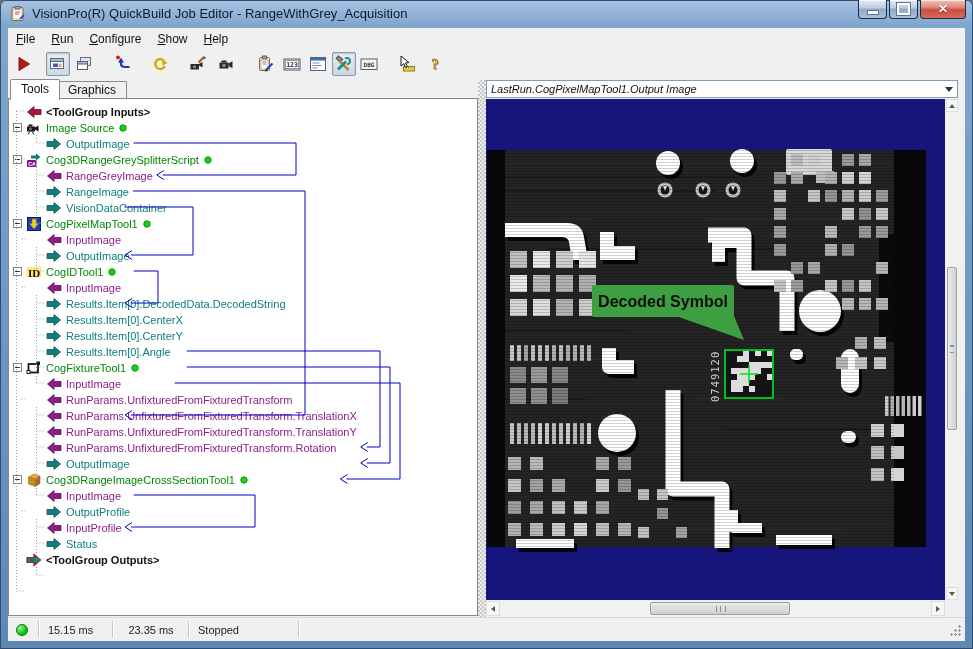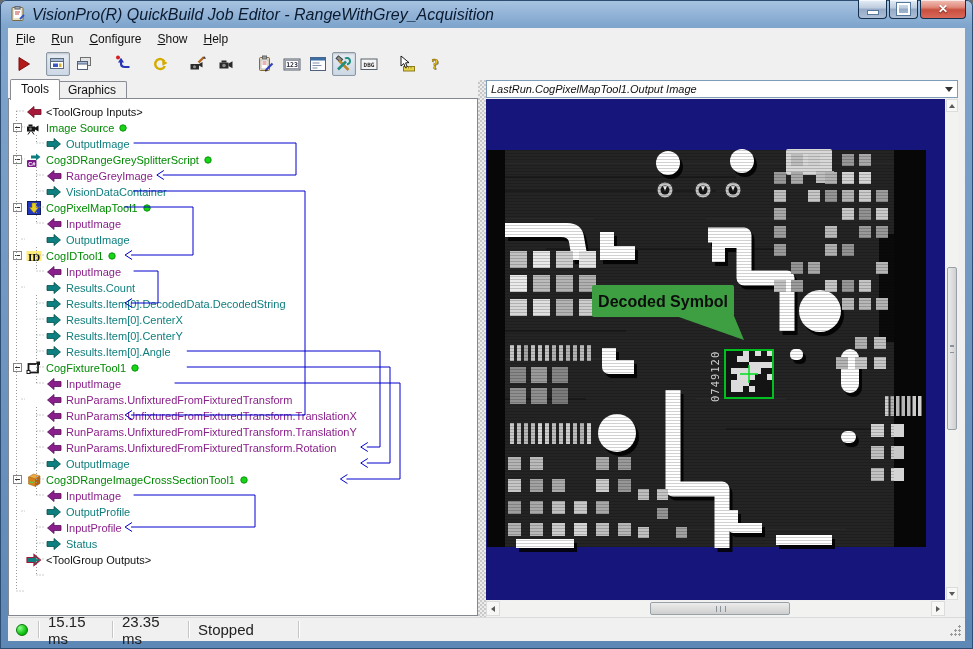--- a/index.html
+++ b/index.html
@@ -1,20 +1,20 @@
 <!DOCTYPE html>
 <html><head>
 <meta charset="utf-8">
 <style>
   html,body{margin:0;padding:0;background:#6b6b6b;font-family:"Liberation Sans",sans-serif;}
   #win{position:relative;width:973px;height:649px;background:linear-gradient(180deg,#a9c4e2 0%,#7fa5cd 26px,#5d87b5 100%);border-radius:6px 6px 0 0;overflow:hidden;box-shadow:inset 0 0 0 1px #2e4d72;}
   
   .titlebar{position:absolute;left:0;top:0;width:100%;height:28px;}
   .title-icon{position:absolute;left:10px;top:6px;width:16px;height:16px;}
-  .title-text{position:absolute;left:32px;top:6px;font-size:16px;color:#0b1a2e;white-space:nowrap;font-style:italic;}
+  .title-text{position:absolute;left:32px;top:6px;font-size:13px;color:#0b1a2e;white-space:nowrap;}
   .wbtn{position:absolute;top:0;height:19px;border:1px solid #14304f;border-top:none;border-radius:0 0 4px 4px;box-shadow:inset 0 1px 0 rgba(255,255,255,.65);box-sizing:border-box;display:flex;align-items:center;justify-content:center;}
   .wmin{left:858px;width:29px;background:linear-gradient(#e6eef7,#bccbdd 45%,#93aac6 50%,#aebfd6);}
   .wmax{left:889px;width:29px;background:linear-gradient(#e6eef7,#bccbdd 45%,#93aac6 50%,#aebfd6);}
   .wclose{left:920px;width:46px;background:linear-gradient(#f2c1b8,#e08a7c 40%,#c94f3f 55%,#d9695a);}
   .glyph-min{width:10px;height:3px;background:#fff;border:1px solid #56789c;margin-top:6px;}
   .glyph-max{width:9px;height:8px;border:2px solid #fff;outline:1px solid #56789c;}
   .glyph-close{color:#fff;font-size:12px;font-weight:bold;text-shadow:0 1px 1px #70190e;line-height:17px;}
   
   .client{position:absolute;left:8px;top:28px;width:957px;height:613px;background:#f0f0f0;}
   .menubar{position:absolute;left:8px;top:29px;width:957px;height:20px;display:flex;align-items:center;background:#f0f0f0;}
@@ -31,21 +31,21 @@
   #tab-graphics{left:49px;}
   
   .treepanel{position:absolute;left:8px;top:98px;width:470px;height:518px;background:#fff;border:1px solid #828790;box-sizing:border-box;overflow:hidden;z-index:2;}
   .trows{position:absolute;left:0;top:5px;width:100%;}
   .trow{position:relative;height:16px;display:flex;align-items:center;font-size:11px;white-space:nowrap;}
   .ticon{display:inline-flex;width:16px;height:16px;flex:0 0 16px;}
   .tlabel{margin-left:4px;}
   .t-tool{color:#008a00;}
   .t-input{color:#8a1f8a;}
   .t-output{color:#0e7e7e;}
-  .t-plain{color:#101010;}
+  .t-plain{color:#101010;font-weight:bold;}
   .ebox{position:absolute;left:4px;top:3px;width:9px;height:9px;background:#fff;border:1px solid #848484;box-sizing:border-box;}
   .ebox::after{content:"";position:absolute;left:1px;top:3px;width:5px;height:1px;background:#333;}
   .tdot{display:inline-flex;width:10px;height:10px;margin-left:4px;}
   .overlay{position:absolute;left:8px;top:98px;width:470px;height:518px;pointer-events:none;z-index:4;}
   
   .splitter{position:absolute;left:478px;top:80px;width:8px;height:537px;background-image:linear-gradient(45deg,#c9c9c9 25%,transparent 25%,transparent 75%,#c9c9c9 75%),linear-gradient(45deg,#c9c9c9 25%,#ececec 25%,#ececec 75%,#c9c9c9 75%);background-size:4px 4px;background-position:0 0,2px 2px;}
   
   .dropdown{position:absolute;left:486px;top:80px;width:472px;height:18px;background:#fff;border:1px solid #7f9db9;box-sizing:border-box;font-size:11px;color:#111;}
   .dd-text{position:absolute;left:4px;top:2px;font-style:italic;}
   .dd-arrow{position:absolute;right:4px;top:6px;width:0;height:0;border-left:4px solid transparent;border-right:4px solid transparent;border-top:5px solid #333;}
@@ -59,21 +59,21 @@
   .tri-up{border-left:3.5px solid transparent;border-right:3.5px solid transparent;border-bottom:4.5px solid #5a5a5a;}
   .tri-down{border-left:3.5px solid transparent;border-right:3.5px solid transparent;border-top:4.5px solid #5a5a5a;}
   .tri-left{border-top:3.5px solid transparent;border-bottom:3.5px solid transparent;border-right:4.5px solid #5a5a5a;}
   .tri-right{border-top:3.5px solid transparent;border-bottom:3.5px solid transparent;border-left:4.5px solid #5a5a5a;}
   .vthumb{position:absolute;left:1px;width:10px;top:168px;height:163px;background:linear-gradient(90deg,#ececec,#cfcfcf);border:1px solid #98a0a8;border-radius:2px;box-sizing:border-box;}
   .vthumb::after{content:"";position:absolute;left:2px;top:77px;width:4px;height:6px;border-top:1px solid #8a929a;border-bottom:1px solid #8a929a;box-shadow:0 3px 0 -2px #8a929a inset;}
   .hthumb{position:absolute;top:1px;height:13px;left:164px;width:140px;background:linear-gradient(180deg,#ececec,#cfcfcf);border:1px solid #98a0a8;border-radius:2px;box-sizing:border-box;}
   .hthumb::after{content:"";position:absolute;top:3px;left:65px;height:6px;width:8px;border-left:1px solid #8a929a;border-right:1px solid #8a929a;background:linear-gradient(90deg,transparent 3px,#8a929a 3px,#8a929a 4px,transparent 4px);}
   
   .statusbar{position:absolute;left:8px;top:617px;width:957px;height:24px;background:#f0f0f0;border-top:1px solid #d9d9d9;display:flex;align-items:stretch;box-sizing:border-box;}
-  .scell{display:flex;align-items:center;font-size:15px;color:#222;padding:0 8px;}
+  .scell{display:flex;align-items:center;font-size:11px;color:#222;padding:0 8px;}
   .dotcell{width:14px;}
   .ssep{width:1px;background:#c6c6c6;border-right:1px solid #fff;height:17px;margin-top:3px;}
   .runled{width:10px;height:10px;border-radius:50%;background:radial-gradient(circle at 3px 3px,#8aff8a,#12c412 60%,#0a8a0a);border:1px solid #0a7a0a;}
   .grow{flex:1;}
   .grip{position:absolute;right:3px;bottom:4px;width:13px;height:13px;background:
     radial-gradient(circle at 10.5px 2.5px,#9a9a9a 1.2px,transparent 1.4px),
     radial-gradient(circle at 10.5px 6.5px,#9a9a9a 1.2px,transparent 1.4px),
     radial-gradient(circle at 6.5px 6.5px,#9a9a9a 1.2px,transparent 1.4px),
     radial-gradient(circle at 10.5px 10.5px,#9a9a9a 1.2px,transparent 1.4px),
     radial-gradient(circle at 6.5px 10.5px,#9a9a9a 1.2px,transparent 1.4px),
@@ -283,20 +283,28 @@
             </svg>
           </span>
           <span class="tlabel t-input">RangeGreyImage</span>
         </div>
         <div class="trow">
           <span class="ticon" style="margin-left: 37px;">
             <svg width="16" height="16" viewBox="0 0 16 16">
               <polygon points="1,5.5 8,5.5 8,2.5 14.5,8 8,13.5 8,10.5 1,10.5" fill="#0e7e7e" stroke="#074f4f" stroke-width="0.8"></polygon>
             </svg>
           </span>
+          <span class="tlabel t-output">RangeImage</span>
+        </div>
+        <div class="trow">
+          <span class="ticon" style="margin-left: 37px;">
+            <svg width="16" height="16" viewBox="0 0 16 16">
+              <polygon points="1,5.5 8,5.5 8,2.5 14.5,8 8,13.5 8,10.5 1,10.5" fill="#0e7e7e" stroke="#074f4f" stroke-width="0.8"></polygon>
+            </svg>
+          </span>
           <span class="tlabel t-output">VisionDataContainer</span>
         </div>
         <div class="trow">
           <span class="ebox"></span>
           <span class="ticon" style="margin-left: 17px;">
             <svg width="16" height="16" viewBox="0 0 16 16">
               <rect x="1.5" y="1.5" width="13" height="13" fill="#2238c0" stroke="#101c60"></rect>
               <polygon points="6,3 10,3 10,7.5 12.5,7.5 8,13 3.5,7.5 6,7.5" fill="#e8d020" stroke="#907800" stroke-width="0.5"></polygon>
             </svg>
           </span>
@@ -338,28 +346,20 @@
             </svg>
           </span>
         </div>
         <div class="trow">
           <span class="ticon" style="margin-left: 37px;">
             <svg width="16" height="16" viewBox="0 0 16 16">
               <polygon points="15,5.5 8,5.5 8,2.5 1.5,8 8,13.5 8,10.5 15,10.5" fill="#8a1f8a" stroke="#5a1060" stroke-width="0.8"></polygon>
             </svg>
           </span>
           <span class="tlabel t-input">InputImage</span>
-        </div>
-        <div class="trow">
-          <span class="ticon" style="margin-left: 37px;">
-            <svg width="16" height="16" viewBox="0 0 16 16">
-              <polygon points="1,5.5 8,5.5 8,2.5 14.5,8 8,13.5 8,10.5 1,10.5" fill="#0e7e7e" stroke="#074f4f" stroke-width="0.8"></polygon>
-            </svg>
-          </span>
-          <span class="tlabel t-output">Results.Count</span>
         </div>
         <div class="trow">
           <span class="ticon" style="margin-left: 37px;">
             <svg width="16" height="16" viewBox="0 0 16 16">
               <polygon points="1,5.5 8,5.5 8,2.5 14.5,8 8,13.5 8,10.5 1,10.5" fill="#0e7e7e" stroke="#074f4f" stroke-width="0.8"></polygon>
             </svg>
           </span>
           <span class="tlabel t-output">Results.Item[0].DecodedData.DecodedString</span>
         </div>
         <div class="trow">

